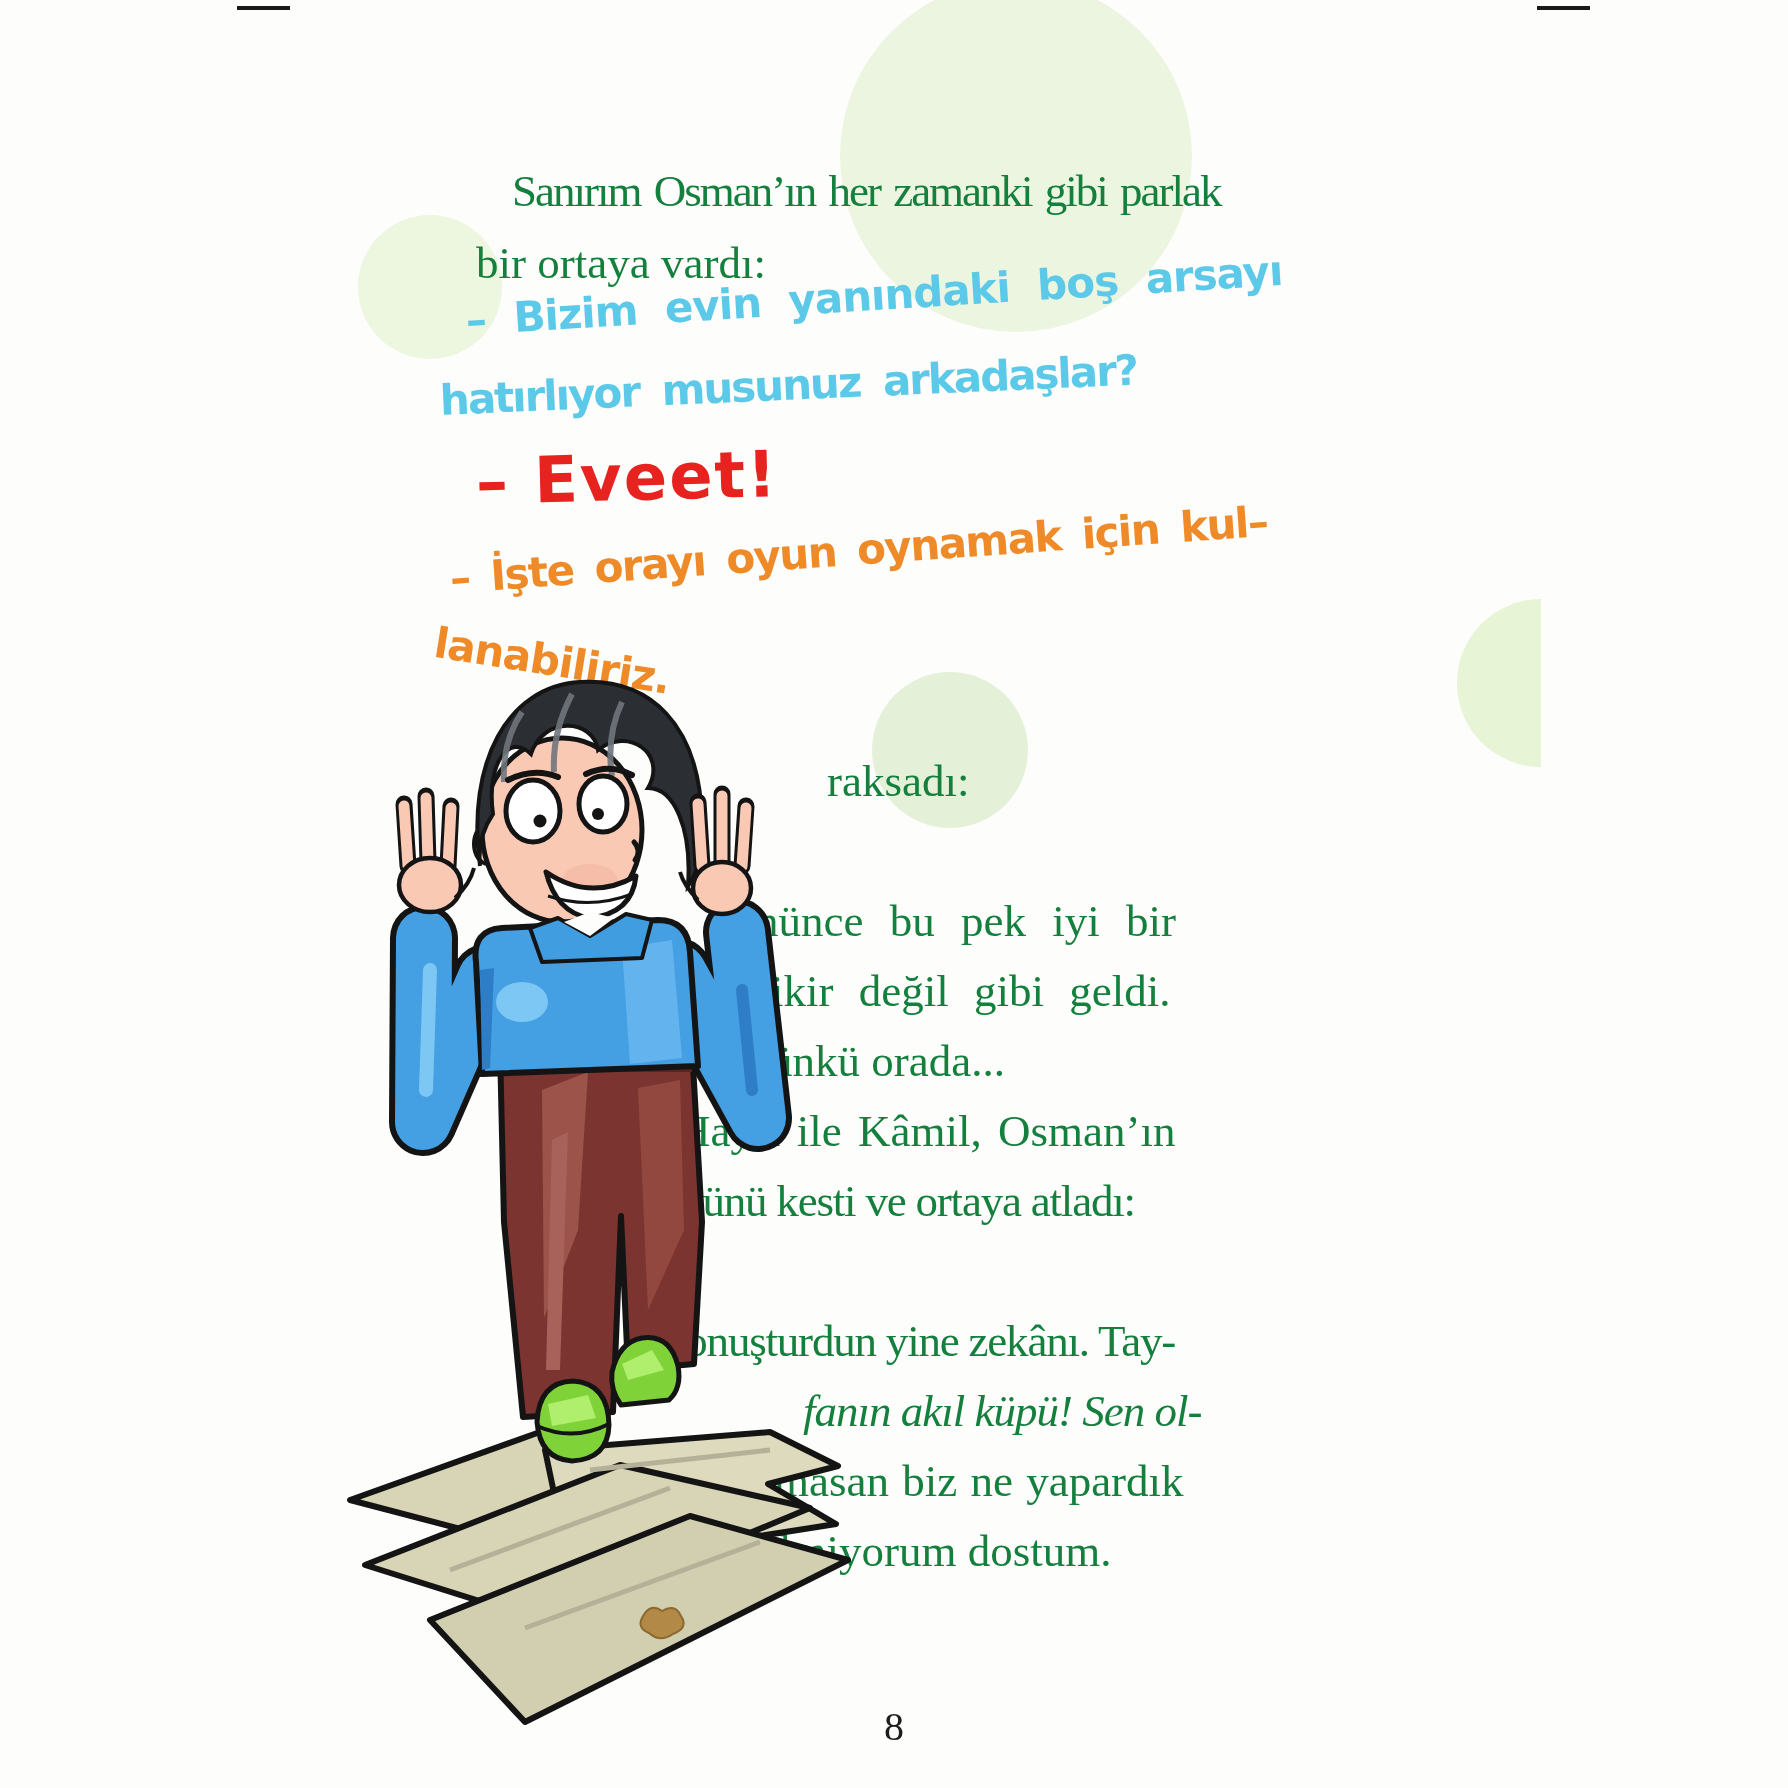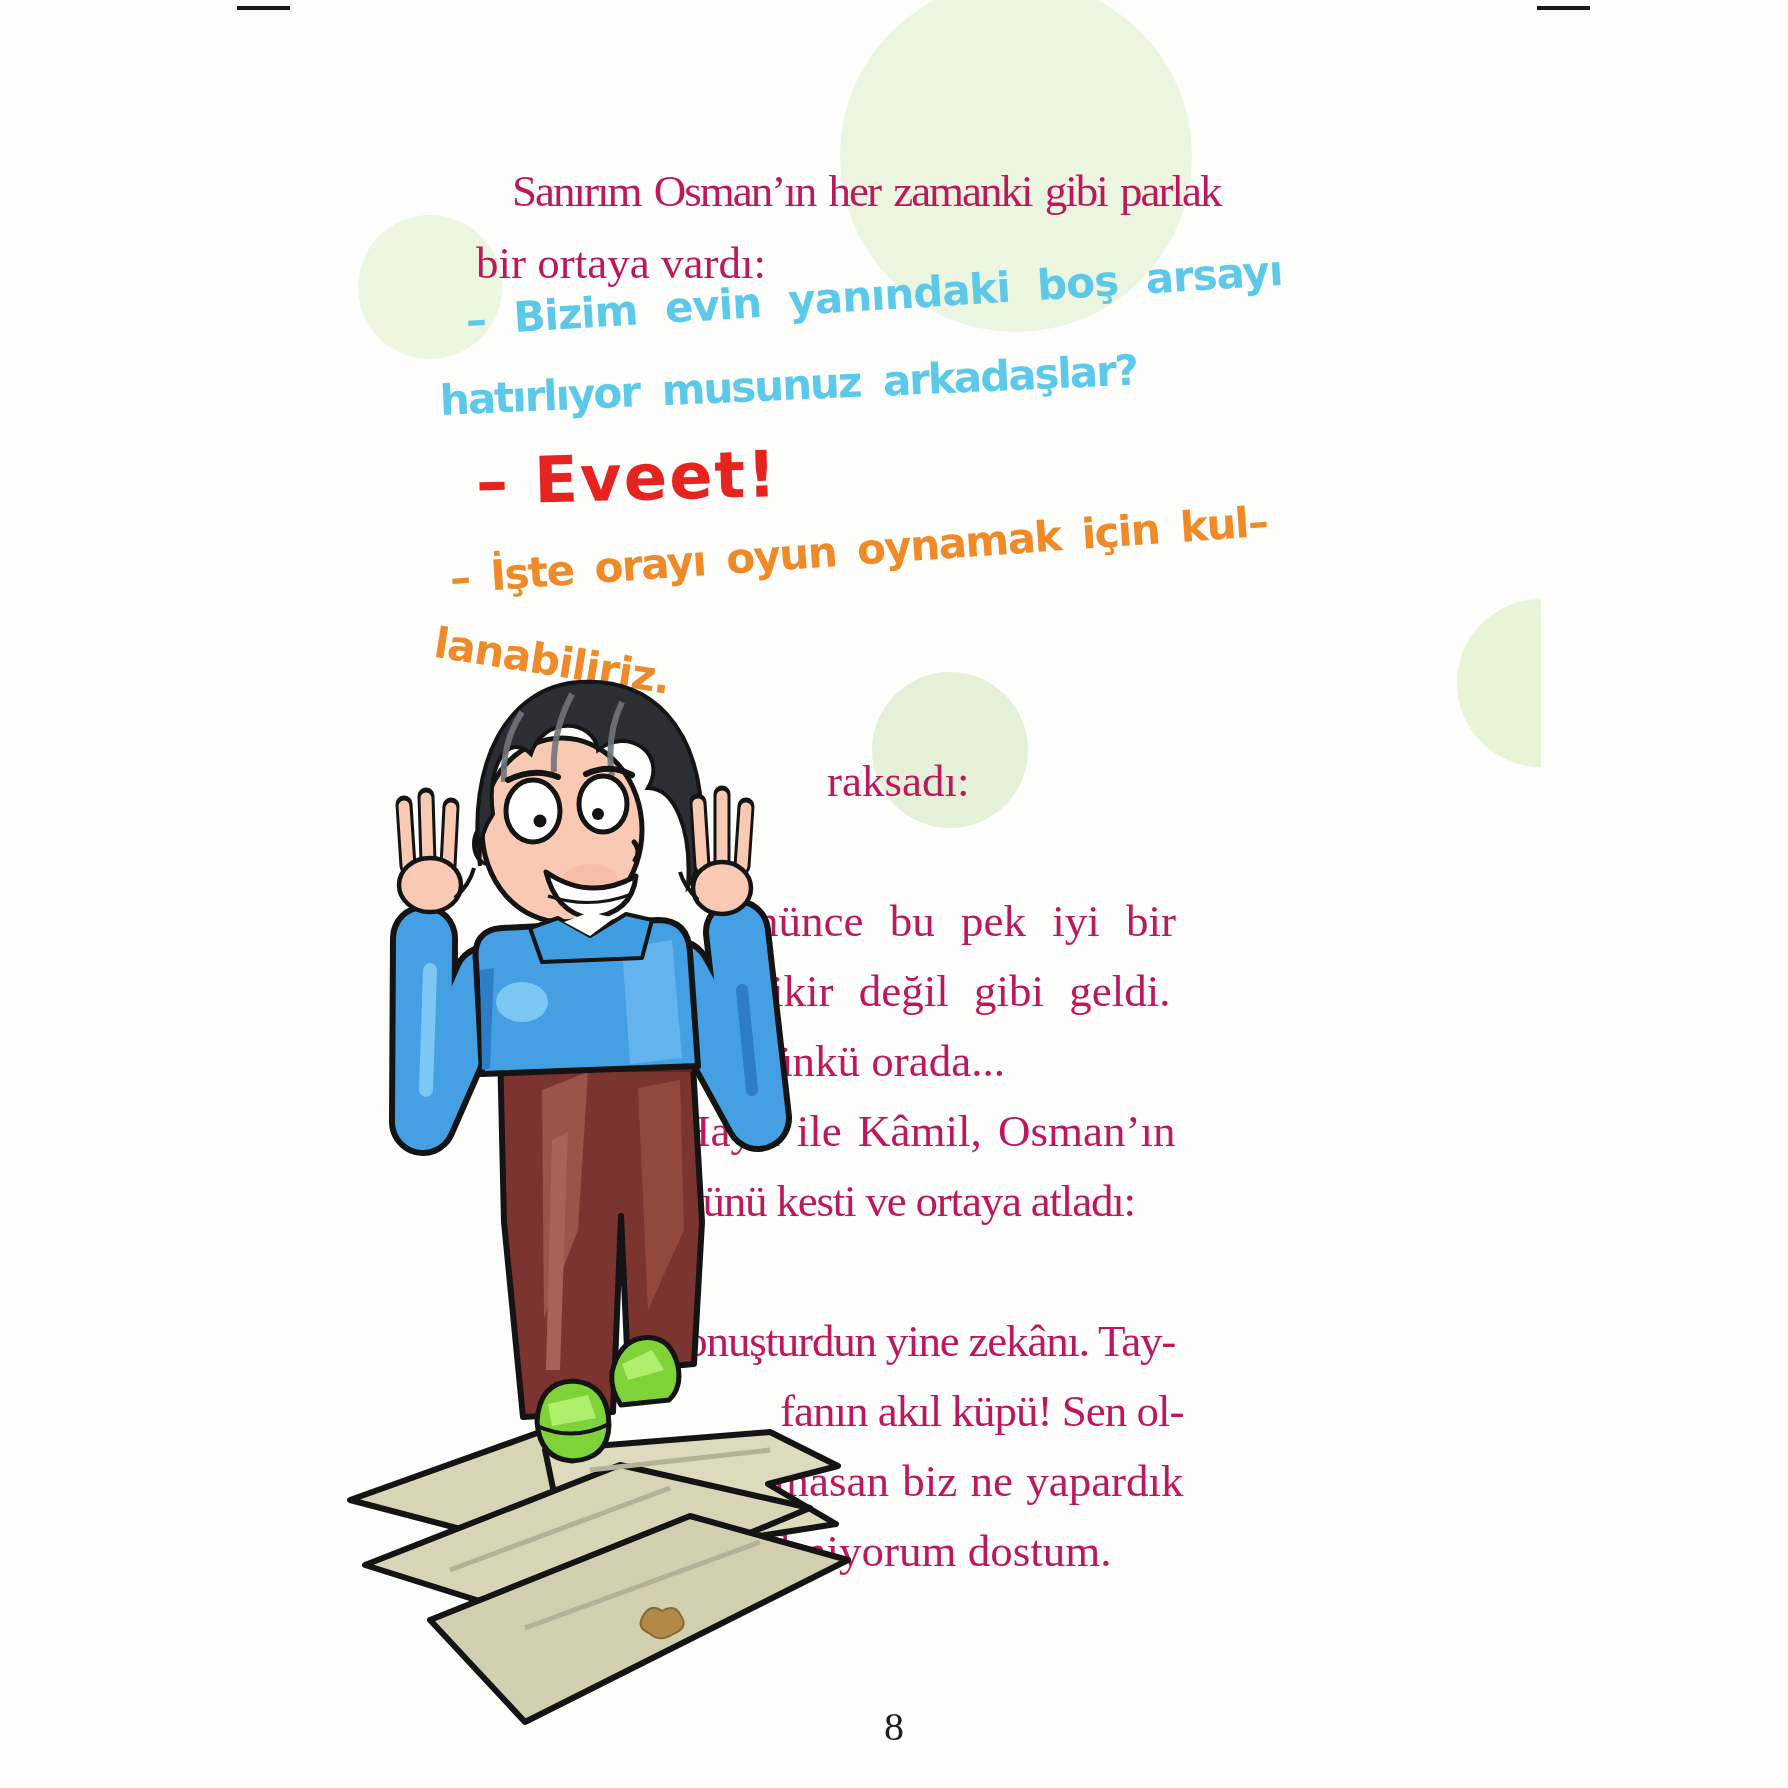--- a/index.html
+++ b/index.html
@@ -1,21 +1,21 @@
 <!DOCTYPE html>
 <html><head>
 <meta charset="utf-8">
 <style>
   html,body{margin:0;padding:0;background:#ffffff;}
   #page{position:relative;width:1788px;height:1788px;background:#fdfdfc;overflow:hidden;
         font-family:"Liberation Serif",serif;}
   .mark{position:absolute;height:4px;width:53px;background:#1a1a1a;}
   .circle{position:absolute;border-radius:50%;}
   .serif{position:absolute;font-family:"Liberation Serif",serif;font-size:45px;line-height:1;
-         color:#be185d;white-space:nowrap;}
+         color:#15803d;white-space:nowrap;}
   .hand{position:absolute;font-family:"DejaVu Sans",sans-serif;font-weight:700;
         font-size:42px;line-height:1;white-space:nowrap;}
   .blue{color:#5cc9e8;}
   .orange{color:#ef8a28;}
   .red{position:absolute;font-family:"DejaVu Sans",sans-serif;font-weight:700;font-size:64px;
        line-height:1;color:#e7231f;white-space:nowrap;letter-spacing:2px;}
   .pagenum{position:absolute;left:866px;top:1703px;width:56px;text-align:center;
            font-family:"Liberation Serif",serif;font-size:40px;color:#1d1d1b;}
   svg{position:absolute;}
 </style>
@@ -43,21 +43,21 @@
   <div class="hand orange" style="left:450px;top:558px;letter-spacing:-1.5px;word-spacing:8px;transform:rotate(-4deg);transform-origin:left center;">– İşte orayı oyun oynamak için kul–</div>
   <div class="hand orange" style="left:438px;top:622px;letter-spacing:-1px;transform:rotate(9deg);transform-origin:left top;">lanabiliriz.</div>
 
   <div class="serif" style="left:788px;top:759px;margin-left:39px;">raksadı:</div>
   <div class="serif" style="left:756px;top:899px;word-spacing:15px;">nünce bu pek iyi bir</div>
   <div class="serif" style="left:756px;top:969px;word-spacing:14px;">fikir değil gibi geldi.</div>
   <div class="serif" style="left:740px;top:1039px;">Çünkü orada...</div>
   <div class="serif" style="left:678px;top:1109px;word-spacing:5px;">Hayri ile  Kâmil, Osman’ın</div>
   <div class="serif" style="left:646px;top:1179px;letter-spacing:-1.2px;">sözünü kesti ve ortaya atladı:</div>
   <div class="serif" style="left:654px;top:1319px;letter-spacing:-1.2px;">Konuşturdun yine zekânı. Tay-</div>
-  <div class="serif" style="left:780px;top:1389px;letter-spacing:-1px;">fanın akıl küpü! Sen ol-</div>
+  <div class="serif" style="left:803px;top:1389px;letter-spacing:-1px;font-style:italic;">fanın akıl küpü! Sen ol-</div>
   <div class="serif" style="left:774px;top:1459px;word-spacing:2px;">masan biz ne yapardık</div>
   <div class="serif" style="left:744px;top:1529px;">bilmiyorum dostum.</div>
 
   <svg style="left:290px;top:670px;" width="600" height="1090" viewBox="0 0 600 1090">
 
     <g stroke="#141414" stroke-width="6" stroke-linejoin="round">
       <polygon points="60,830 250,762 392,792 205,868" fill="#d8d4b6"></polygon>
       <polygon points="255,780 480,762 548,796 478,814 546,854 330,888 268,842" fill="#dedabd"></polygon>
       <polygon points="75,895 330,795 520,838 250,950" fill="#d8d4b6"></polygon>
       <polygon points="140,950 400,846 558,890 235,1052" fill="#d2ceb0"></polygon>

